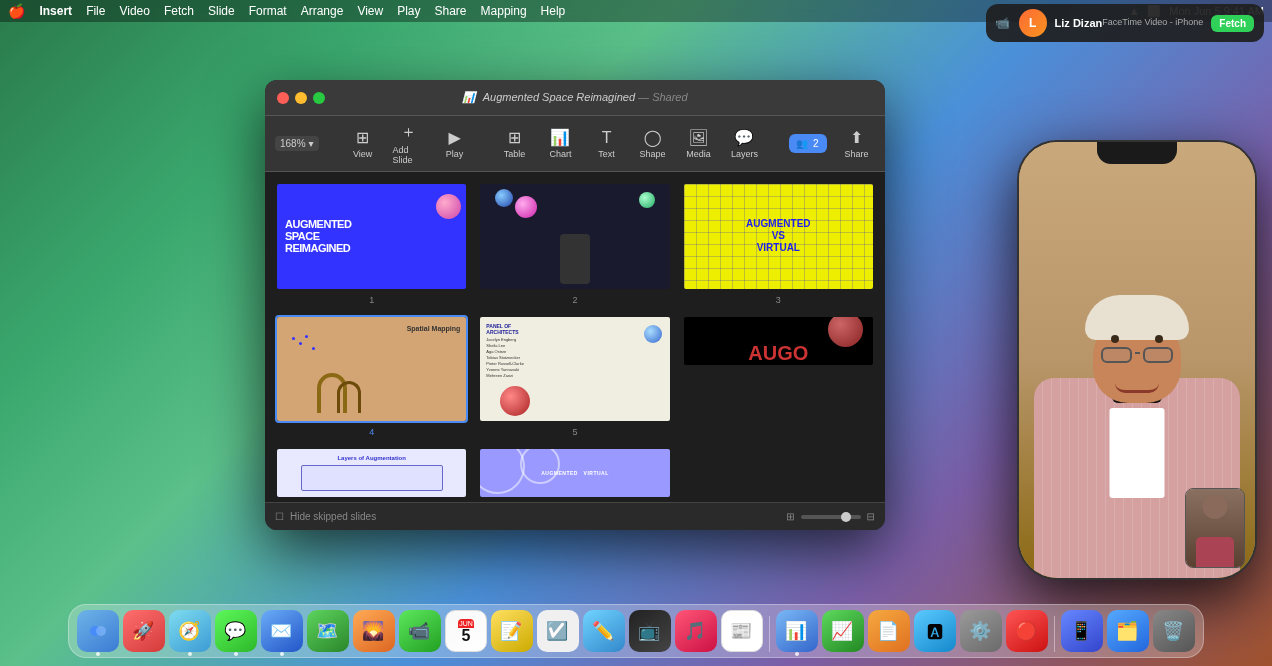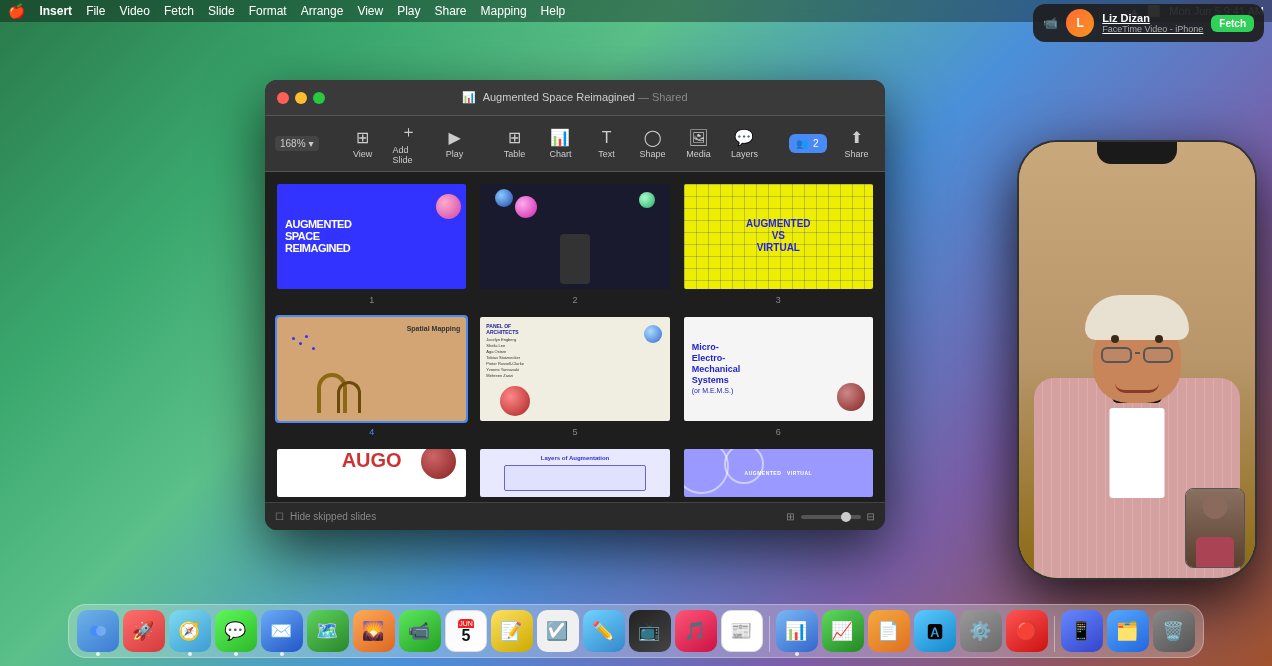--- a/index.html
+++ b/index.html
@@ -53,21 +53,21 @@
       height: 28px;
       border-radius: 50%;
       background: linear-gradient(135deg, #ff6b35, #f7931e);
       display: flex;
       align-items: center;
       justify-content: center;
       font-size: 12px;
       color: white;
       font-weight: bold;
     }
-    .facetime-info { display: flex; flex-direction: column; text-decoration: underline; }
+    .facetime-info { display: flex; flex-direction: row; }
     .facetime-name { font-size: 11px; font-weight: 600; }
     .facetime-sub { font-size: 9px; color: #aaa; }
     .facetime-btn {
       background: #30d158;
       color: white;
       border: none;
       border-radius: 6px;
       padding: 3px 8px;
       font-size: 10px;
       font-weight: 700;
@@ -105,20 +105,21 @@
     .tl-red { background: #ff5f57; }
     .tl-yellow { background: #febc2e; }
     .tl-green { background: #28c840; }
     .window-title {
       position: absolute;
       left: 50%;
       transform: translateX(-50%);
       color: #ccc;
       font-size: 11px;
       white-space: nowrap;
+      font-style: italic;
     }
     .shared-badge {
       color: #888;
       font-size: 11px;
     }
 
     
     .toolbar {
       height: 56px;
       background: #353535;
@@ -398,23 +399,23 @@
       border-radius: 50%;
       background: radial-gradient(circle at 35% 35%, #cc8888, #882222);
       position: absolute;
       right: 8px;
       bottom: 10px;
     }
 
     
     .slide7-bg {
       width: 100%; height: 100%;
-      background: #ffffff;
-      display: flex;
-      align-items: flex-start;
+      background: #000000;
+      display: flex;
+      align-items: flex-end;
       justify-content: center;
       position: relative;
     }
     .slide7-text {
       color: #cc3333;
       font-size: 20px;
       font-weight: 900;
       text-transform: uppercase;
       position: relative;
       z-index: 2;
@@ -817,29 +818,20 @@
                 Mehreen Zarizi
               </div>
             </div>
             <div class="slide5-sphere"></div>
             <div style="position:absolute;right:8px;top:8px;width:18px;height:18px;border-radius:50%;background:radial-gradient(circle at 35% 35%,#aaddff,#3366cc)"></div>
           </div>
         </div>
         <span class="slide-number">5</span>
       </div>
 
-      <div class="slide-item">
-        <div class="slide-thumb">
-          <div class="slide6-bg">
-            <div class="slide6-text">Micro-<br>Electro-<br>Mechanical<br>Systems<br><span style="font-size:7px;font-weight:400">(or M.E.M.S.)</span></div>
-            <div class="slide6-sphere"></div>
-          </div>
-        </div>
-        <span class="slide-number">6</span>
-      </div>
 
       <div class="slide-item">
         <div class="slide-thumb" style="height:52px">
           <div class="slide7-bg">
             <div class="slide7-sphere"></div>
             <div class="slide7-text">AUGO</div>
           </div>
         </div>
       </div>
 

